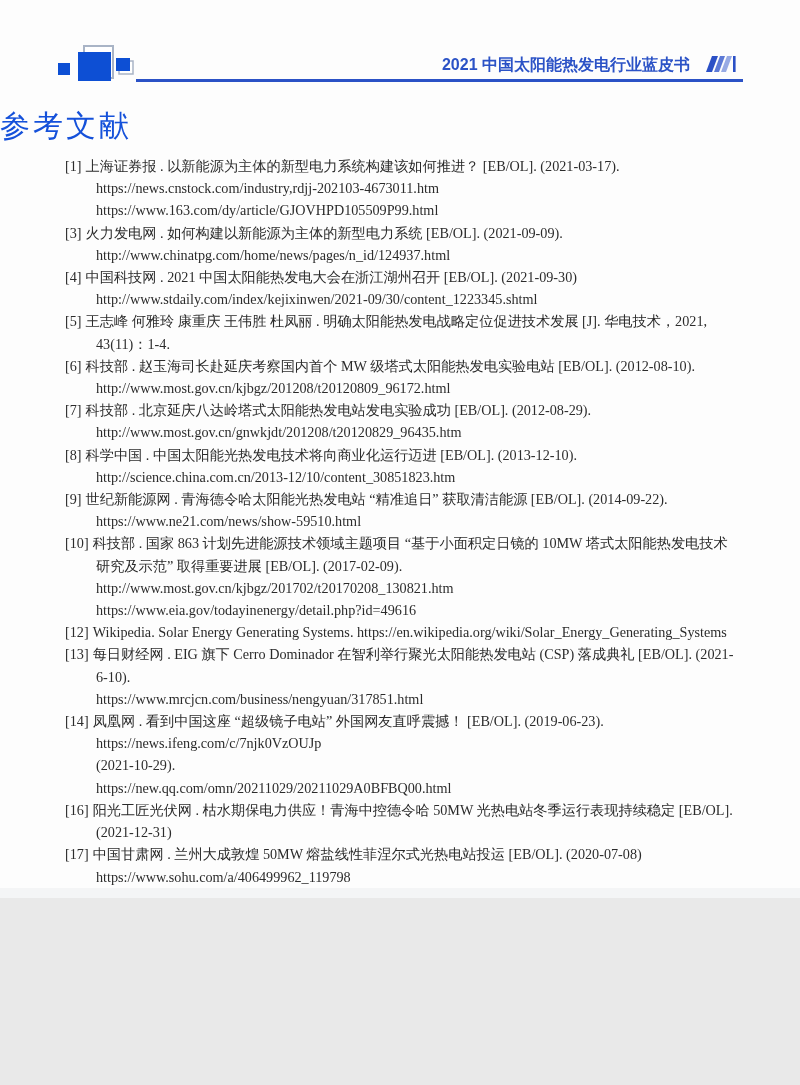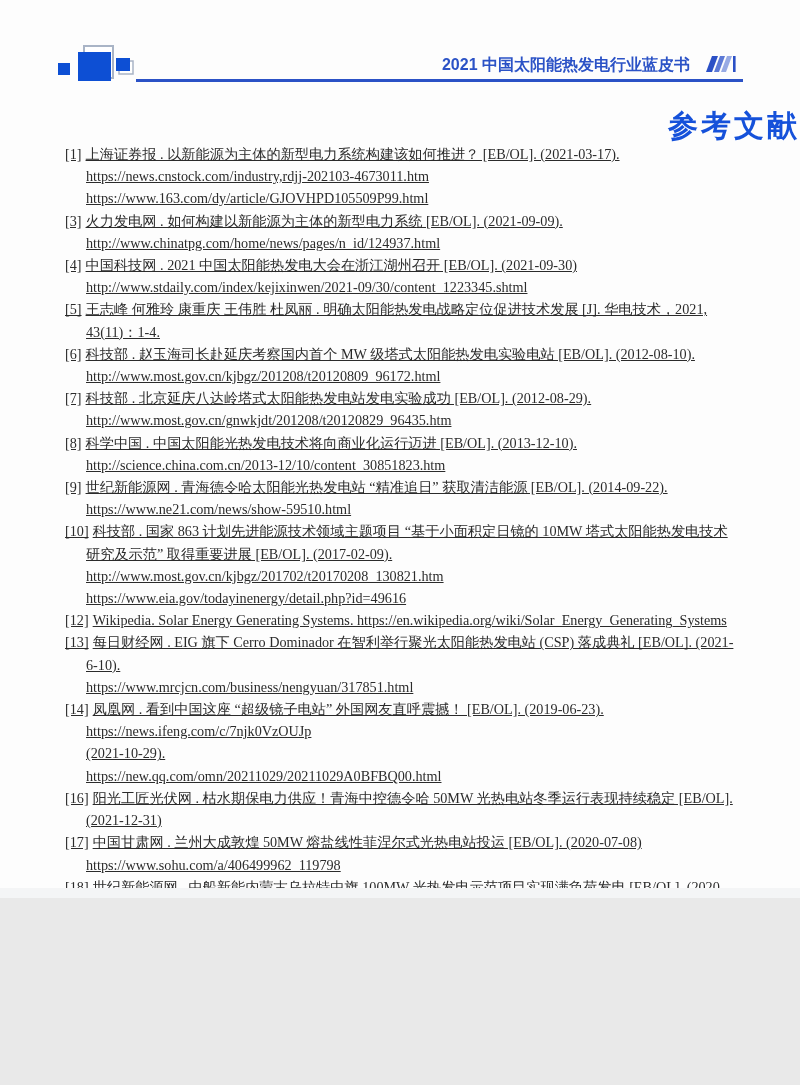--- a/index.html
+++ b/index.html
@@ -13,31 +13,31 @@
   .logo{position:absolute;left:53px;top:44px;}
   .hdr-rule{position:absolute;top:79px;left:136px;width:607px;height:3px;background:#2b52c6;}
   .hdr-title{
     position:absolute;top:55px;right:110px;
     font-family:"Liberation Sans","DejaVu Sans",sans-serif;
     font-weight:bold;font-size:16px;color:#2b52c6;white-space:nowrap;
   }
   .hdr-slashes{position:absolute;top:55px;right:60px;}
   
   .page-title{
-    position:absolute;top:106px;left:0;right:0;text-align:right;
+    position:absolute;top:106px;left:0;right:0;text-align:left;
     font-family:"Liberation Sans","DejaVu Sans",sans-serif;
-    font-weight:bold;font-size:30px;letter-spacing:3px;color:#1551da;
+    font-weight:normal;font-size:30px;letter-spacing:3px;color:#1551da;
   }
   
   .refs{
-    position:absolute;top:143px;left:65px;right:53px;
-    font-size:14.2px;line-height:22.2px;text-decoration:underline;
+    position:absolute;top:155px;left:65px;right:53px;
+    font-size:14.2px;line-height:22.2px;
   }
   .ref-line{white-space:nowrap;}
-  .ref-line.cont{margin-left:21px;}
+  .ref-line.cont{margin-left:31px;}
   .ref-id{margin-right:4px;}
   
   .ftr{position:absolute;left:40px;top:1010px;height:20px;}
   .ftr-num{
     position:absolute;left:93px;top:0px;font-size:14.5px;color:#0f766e;
     font-family:"Liberation Serif","DejaVu Serif",serif;
   }
   .bottom-edge{position:absolute;left:0;right:0;bottom:0;height:10px;background:#f4f5f6;}
 </style>
 </head>

